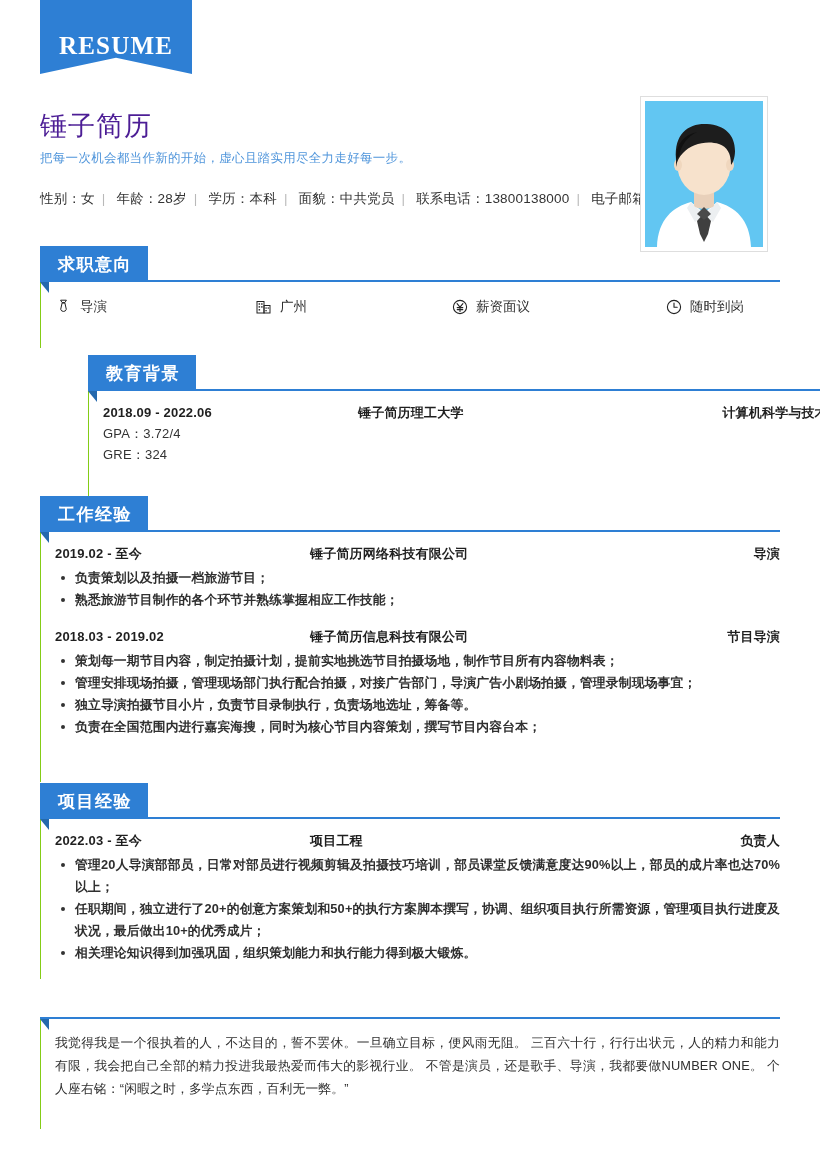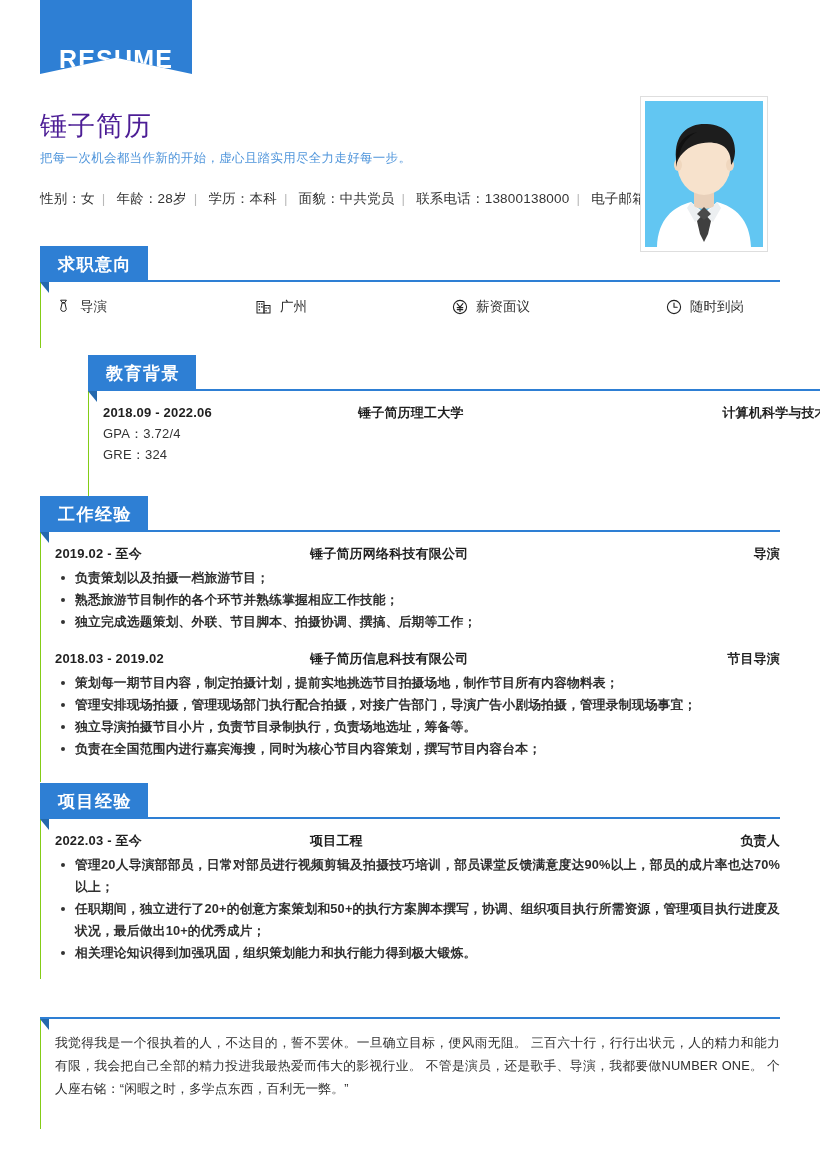--- a/index.html
+++ b/index.html
@@ -27,22 +27,23 @@
   .ribbon {
     position: absolute;
     left: 40px;
     top: 0;
     width: 152px;
     height: 74px;
     background: #2e7fd4;
     -webkit-clip-path: polygon(0 0, 100% 0, 100% 100%, 50% 78%, 0 100%);
     clip-path: polygon(0 0, 100% 0, 100% 100%, 50% 78%, 0 100%);
     display: flex;
-    align-items: flex-end;
+    align-items: center;
     justify-content: center;
+    font-family: Liberation Serif, serif;
   }
   .ribbon-text {
     color: #ffffff;
     font-size: 25px;
     font-weight: bold;
     letter-spacing: 1.2px;
     margin-top: 18px;
     white-space: nowrap;
   }
 
@@ -373,21 +374,20 @@
 
       <div class="entry">
         <div class="entry-head">
           <span class="eh-date">2019.02 - 至今</span>
           <span class="eh-org">锤子简历网络科技有限公司</span>
           <span class="eh-role">导演</span>
         </div>
         <ul class="bullets">
           <li>负责策划以及拍摄一档旅游节目；</li>
           <li>熟悉旅游节目制作的各个环节并熟练掌握相应工作技能；</li>
-          <li>独立完成选题策划、外联、节目脚本、拍摄协调、撰搞、后期等工作；</li>
         </ul>
       </div>
 
       <div class="entry">
         <div class="entry-head">
           <span class="eh-date">2018.03 - 2019.02</span>
           <span class="eh-org">锤子简历信息科技有限公司</span>
           <span class="eh-role">节目导演</span>
         </div>
         <ul class="bullets">

